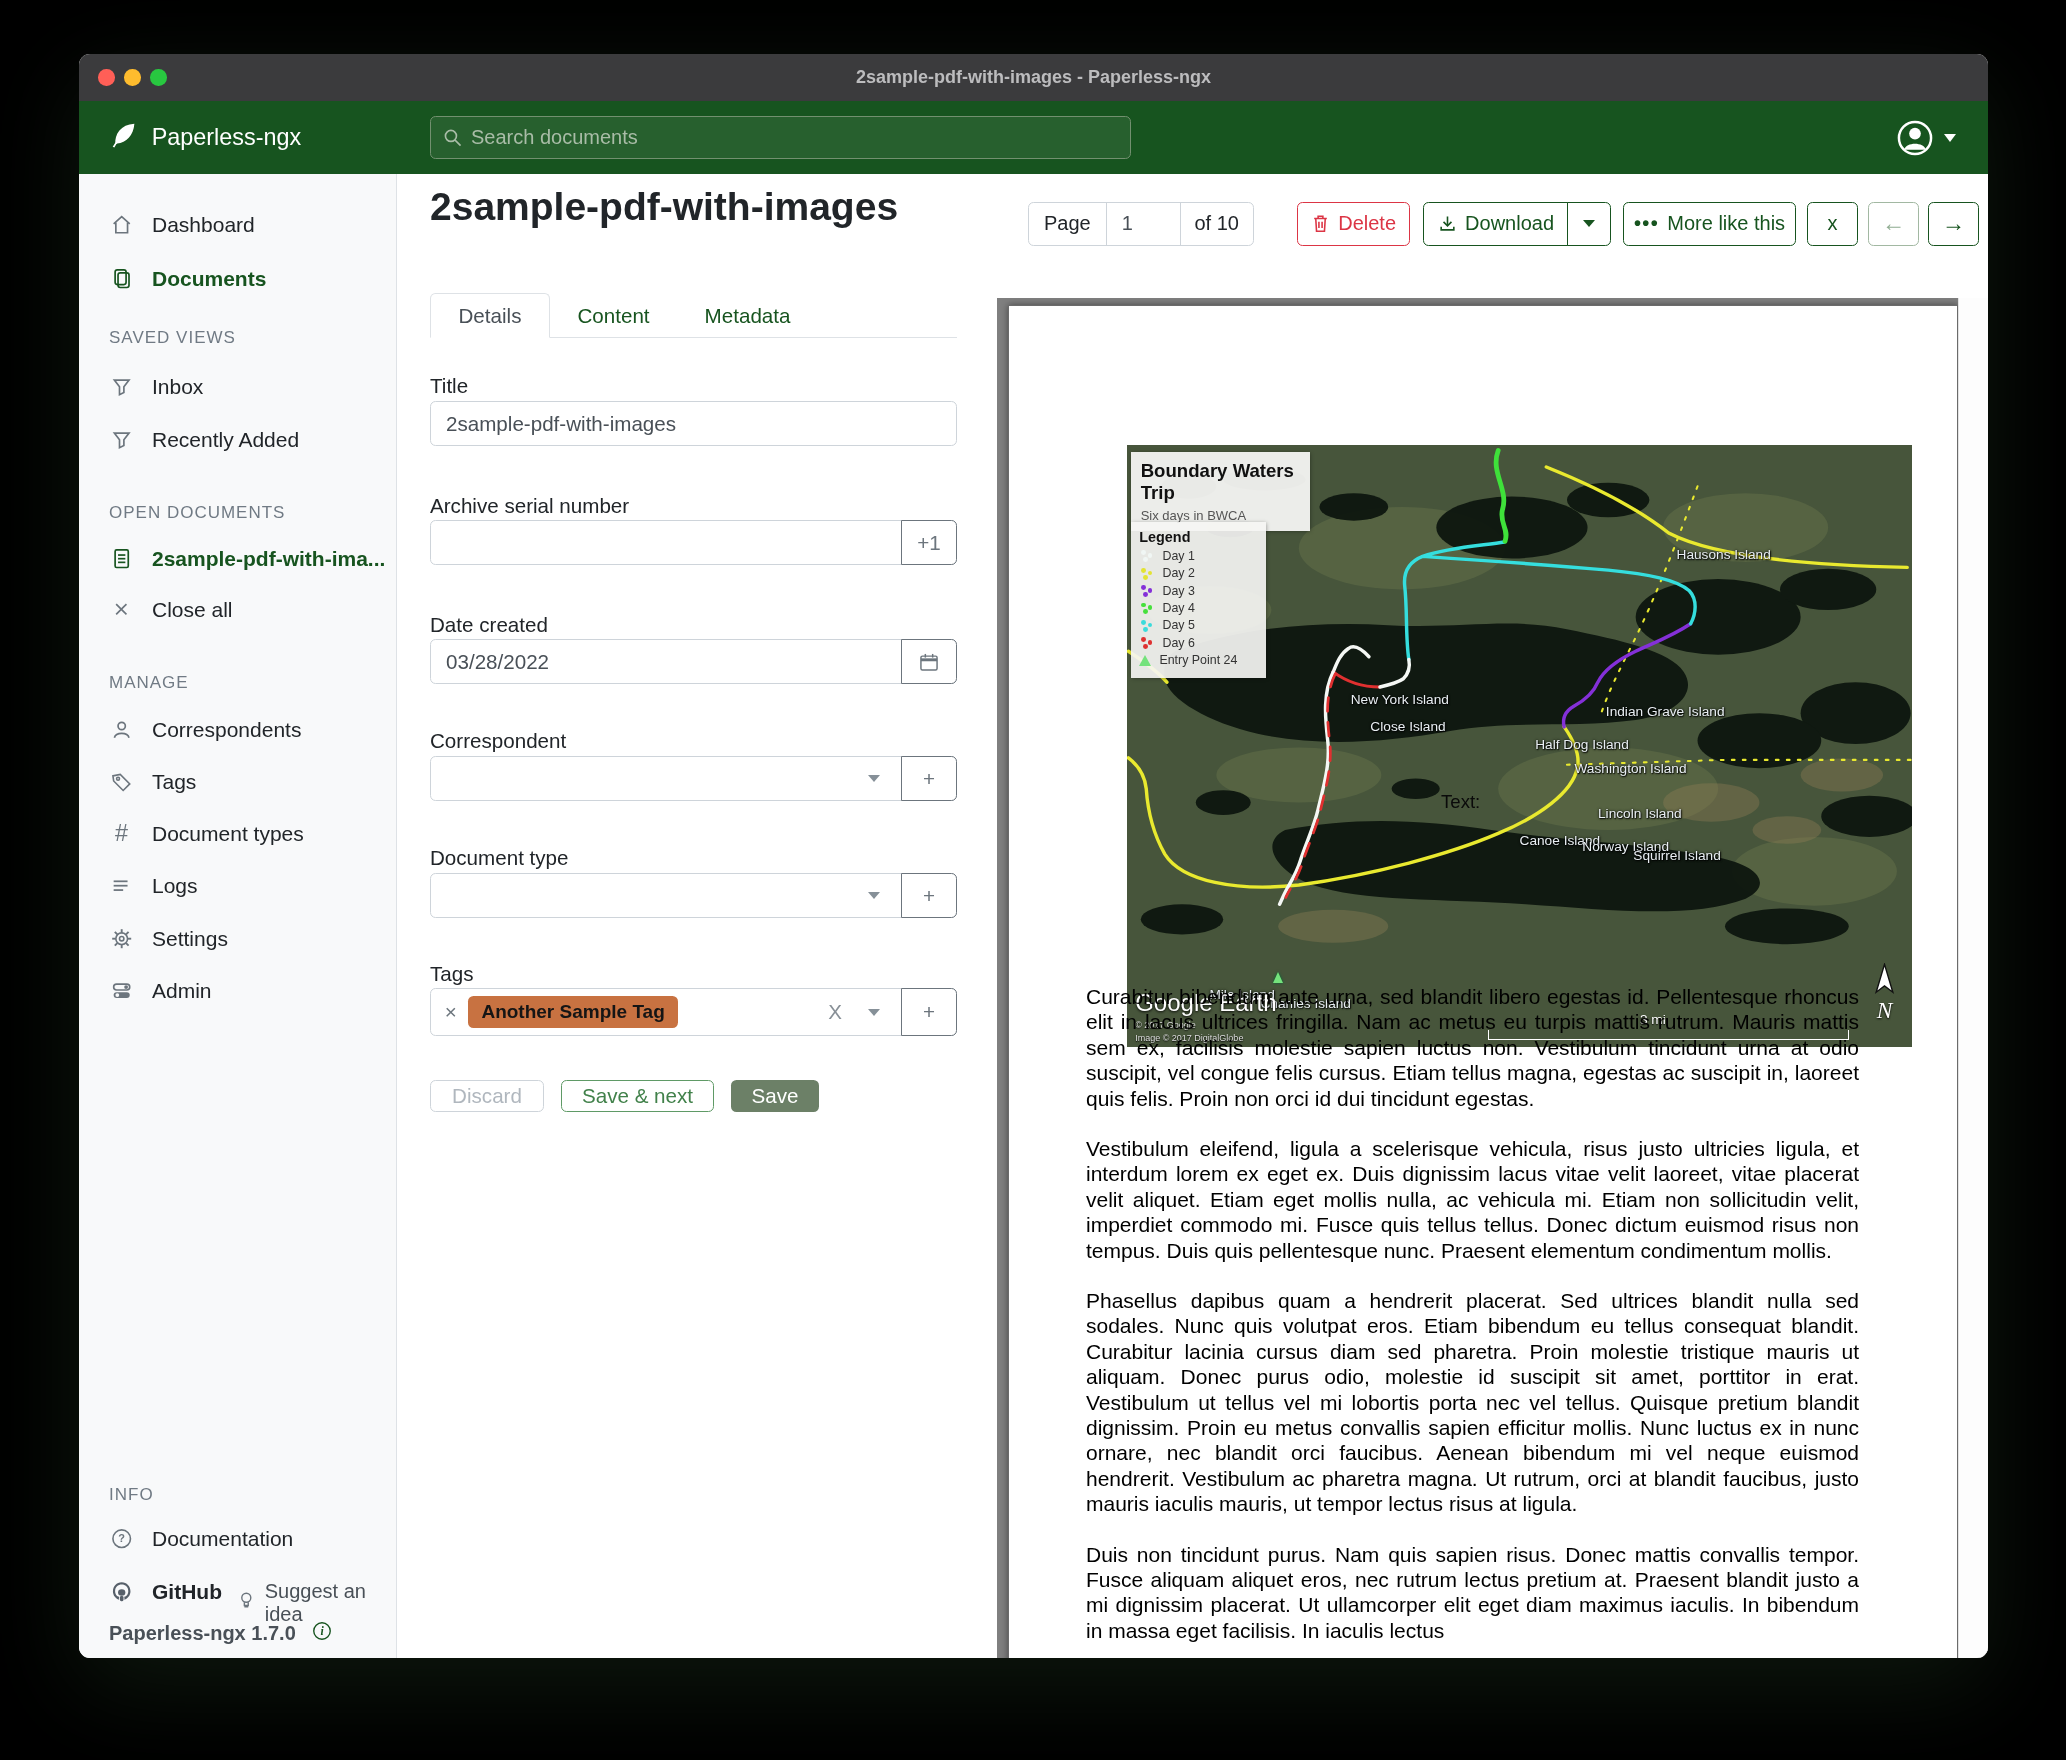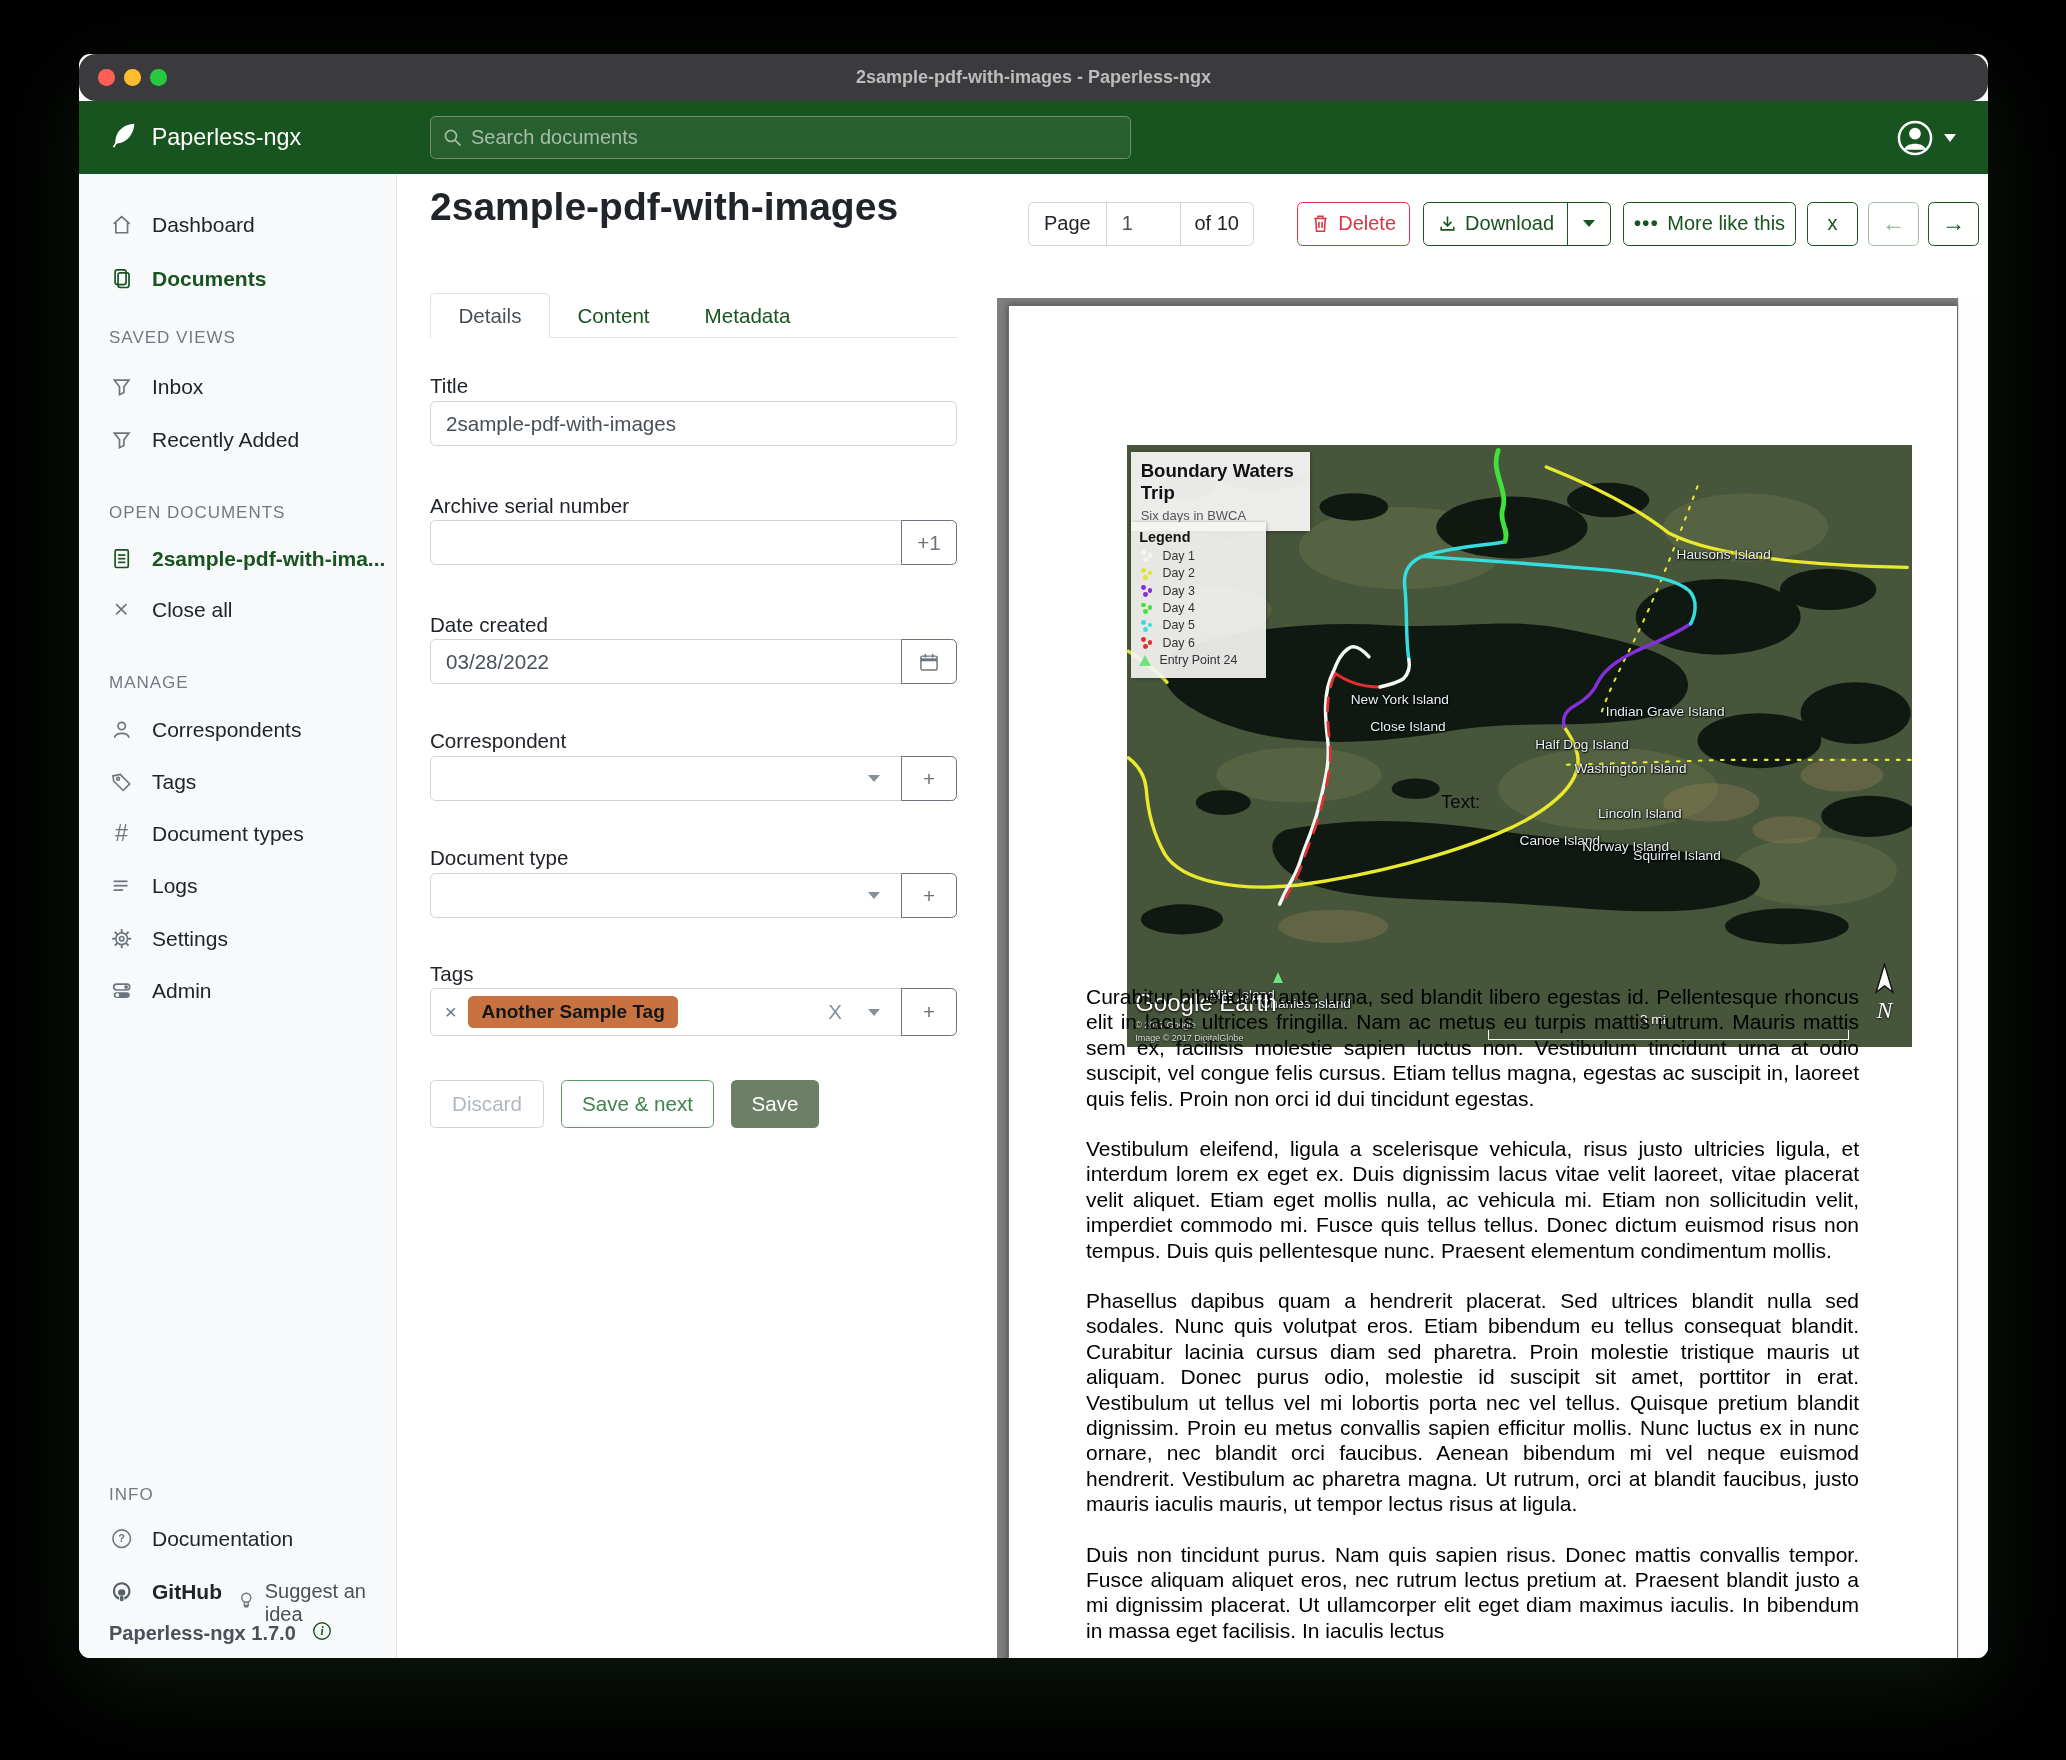--- a/index.html
+++ b/index.html
@@ -3,21 +3,21 @@
 <meta charset="utf-8">
 <style>
   * { margin:0; padding:0; box-sizing:border-box; }
   html,body { width:2066px; height:1761px; background:#000; overflow:hidden;
     font-family:"Liberation Sans","DejaVu Sans",sans-serif; }
   .window { position:absolute; left:79px; top:54px; width:1909px; height:1604px;
     border-radius:11px; overflow:hidden; background:#fff;
     box-shadow:0 27.5px 96px rgba(40,70,40,.35), 0 6.9px 41px rgba(0,0,0,.8); }
 
   
-  .titlebar { position:relative; height:47px; background:#3b3b3d;border-radius:17px; }
+  .titlebar { position:relative; height:47px; background:#3b3b3d; }
   .lights { position:absolute; left:19px; top:0; height:47px; display:flex; align-items:center; gap:9.6px; }
   .light { width:16.5px; height:16.5px; border-radius:50%; }
   .light.red { background:#ff5f57; } .light.yellow { background:#febc2e; } .light.green { background:#28c840; }
   .win-title { text-align:center; line-height:47px; color:#bcbcbe; font-size:18px; font-weight:700; }
 
   
   .appheader { height:73px; background:#17541f; display:flex; align-items:center; }
   .brand { width:351px; padding-left:30px; display:flex; align-items:center; gap:13.7px; color:#fff; font-size:23.4px; }
   .search { position:relative; width:701px; height:43px; background:rgba(255,255,255,.07);
     border:0.7px solid #72906f; border-radius:5.5px; display:flex; align-items:center; padding-left:40px; }
@@ -72,21 +72,21 @@
     border-radius:0 5.5px 5.5px 0; background:#fff; color:#6c757d; font-size:20.6px;
     display:flex; align-items:center; justify-content:center; cursor:pointer; z-index:2; }
   .sel-caret { position:absolute; right:77px; top:19px; width:0; height:0;
     border-left:6.2px solid transparent; border-right:6.2px solid transparent; border-top:7.6px solid #869098; }
   .tags-box { height:48px; }
   .tags-box .box { padding-left:13.7px; gap:11px; }
   .chip-remove { color:#6c757d; font-size:20.6px; }
   .chip { height:32px; border-radius:5.5px; display:flex; align-items:center; padding:0 13.7px;
     font-size:19px; font-weight:700; color:#151515; cursor:pointer; }
   .tags-clear { position:absolute; right:115px; top:11.7px; color:#889097; font-size:20.6px; }
-  .abtn { position:absolute; height:48px; border-radius:5.5px; font-size:20.6px; display:flex;
+  .abtn { position:absolute; height:32px; border-radius:5.5px; font-size:20.6px; display:flex;
     align-items:center; justify-content:center; cursor:pointer; background:#fff; }
   .abtn.discard { left:33px; width:114px; border:1.4px solid #ced4da; color:#b0b7be; }
   .abtn.savenext { left:164px; width:153px; border:1.4px solid #5f9a66; color:#41814a; }
   .abtn.save { left:334px; width:88px; border:none; background:#6c8067; color:#fff; }
 
   
   .pdfpane { position:absolute; left:600px; top:124px; width:992px; bottom:0; background:#7f7f7f; overflow:hidden; }
   .scrolltrack { position:absolute; right:0; top:0; bottom:0; width:31px; background:#fdfdfd; border-left:0.7px solid #e3e3e3; }
   .pdfpage { position:absolute; left:11px; top:6.9px; width:950px; height:1581px; background:#fff;
     border:0.7px solid #6b6b6b; box-shadow:0 0 6.9px rgba(0,0,0,.45); }

